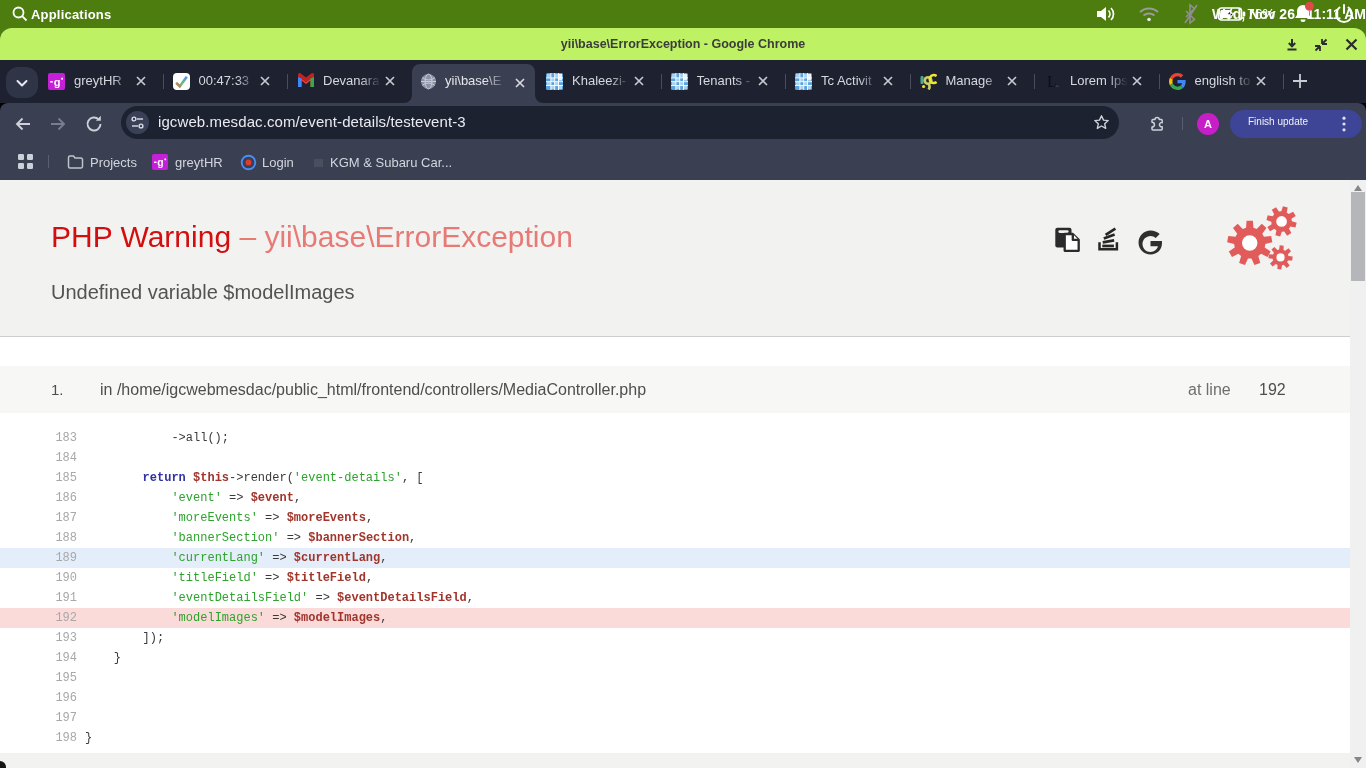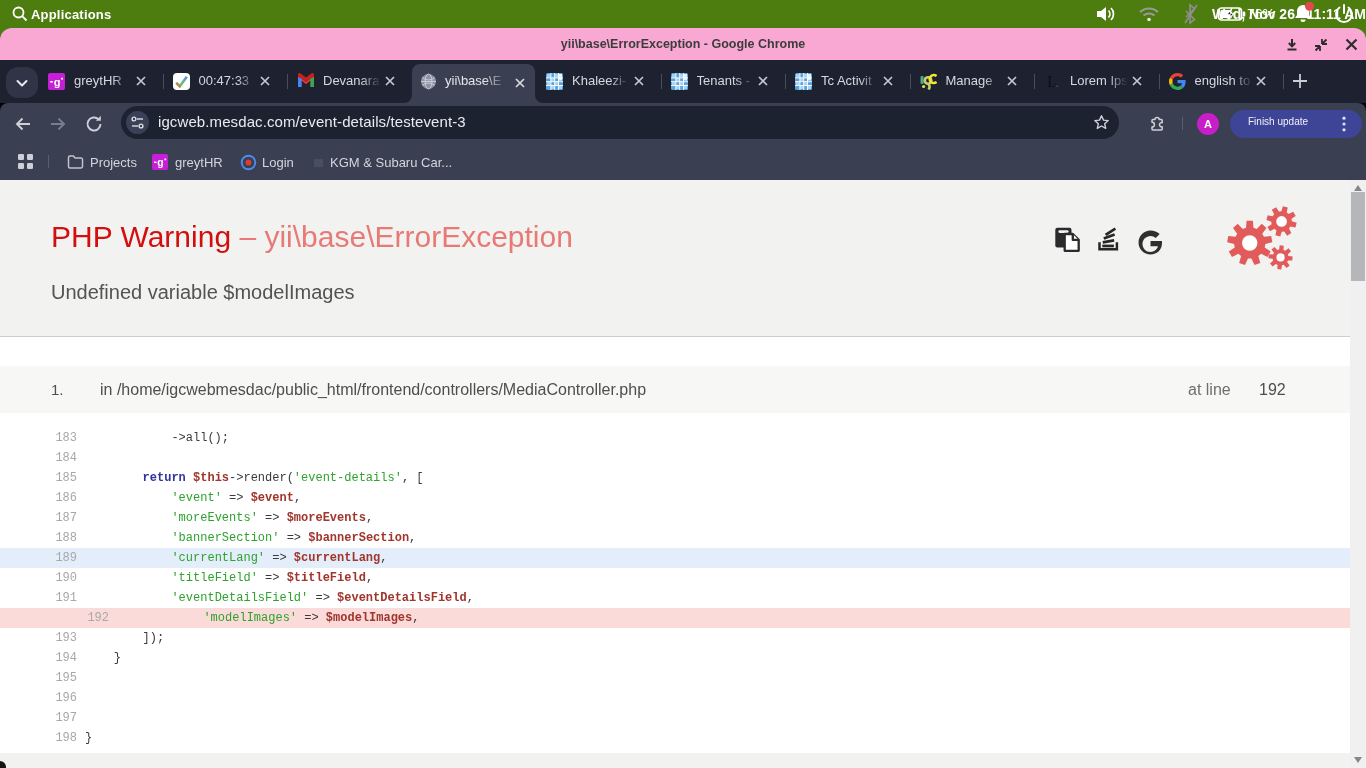--- a/index.html
+++ b/index.html
@@ -7,21 +7,21 @@
 .abs { position:absolute; }
 #stage { position:relative; width:1366px; height:768px; }
 
 
 #topbar { position:absolute; left:0; top:0; width:1366px; height:40px; background:#4d7c0f; color:#fff; }
 #topbar .apps { position:absolute; left:31px; top:7px; font-size:13px; font-weight:bold; letter-spacing:0.2px; }
 #topbar .clock { position:absolute; left:0; right:0; top:6px; text-align:right; font-size:14px; font-weight:bold; }
 .sysicon { position:absolute; top:0; height:28px; }
 
 
-#titlebar { position:absolute; left:0; top:28px; width:1366px; height:36px; background:#f9a8d4; border-radius:12px 12px 0 0; }
+#titlebar { position:absolute; left:0; top:28px; width:1366px; height:36px; background:#bef264; border-radius:12px 12px 0 0; }
 #titlebar .title { position:absolute; left:0; right:0; top:9px; text-align:center; font-size:12.5px; font-weight:bold; color:#3c3c3c; }
 
 
 #tabstrip { position:absolute; left:0; top:60px; width:1366px; height:43px; background:#1d2130; }
 .chevbtn { position:absolute; left:6px; top:67px; width:32px; height:31px; background:#2f3447; border-radius:12px; }
 .tab { position:absolute; top:60px; height:43px; }
 .tab .fav { position:absolute; left:10px; top:13px; width:17px; height:17px; }
 .tab .tt { position:absolute; left:36px; top:13px; width:58px; font-size:13px; color:#d6d8de; white-space:nowrap; overflow:hidden; }
 .tab .fade { position:absolute; left:74px; top:12px; width:20px; height:20px; background:linear-gradient(90deg, rgba(29,33,48,0), #1d2130); }
 .tab .x { position:absolute; right:14px; top:13px; width:16px; height:16px; color:#c5c8cf; }
@@ -52,21 +52,21 @@
 #cshead .n1 { position:absolute; left:51px; top:15px; }
 #cshead .file { letter-spacing:0px; }
 #cshead .file { position:absolute; left:100px; top:15px; }
 #cshead .atline { position:absolute; left:1188px; top:15px; color:#6e6e6e; }
 #cshead .lno { position:absolute; left:1259px; top:15px; }
 #code { position:absolute; left:0; top:428px; width:1350px; font-family:"Liberation Mono", monospace; font-size:12px; line-height:20px; }
 #code .row { height:20px; }
 #code .num { display:inline-block; width:77px; text-align:right; color:#a8a8a8; }
 #code .cd { margin-left:8px; color:#3a3a3a; white-space:pre; }
 #code .hlb { background:#e4eefa; }
-#code .hlr { background:#fbdada;padding-left:32px; }
+#code .hlr { background:#fbdada; }
 .kw { color:#3232a0; font-weight:bold; }
 .vr { color:#a0352c; font-weight:bold; }
 .st { color:#2da22d; }
 
 
 #sbar { position:absolute; left:1350px; top:180px; width:16px; height:588px; background:#f0f0f1; }
 #sthumb { position:absolute; left:1351px; top:192px; width:14px; height:89px; background:#b4b6ba; }
 #corner { position:absolute; left:0; top:761px; width:6px; height:7px; background:#151515; border-radius:0 6px 0 0; }
 svg { display:block; }
 </style>

